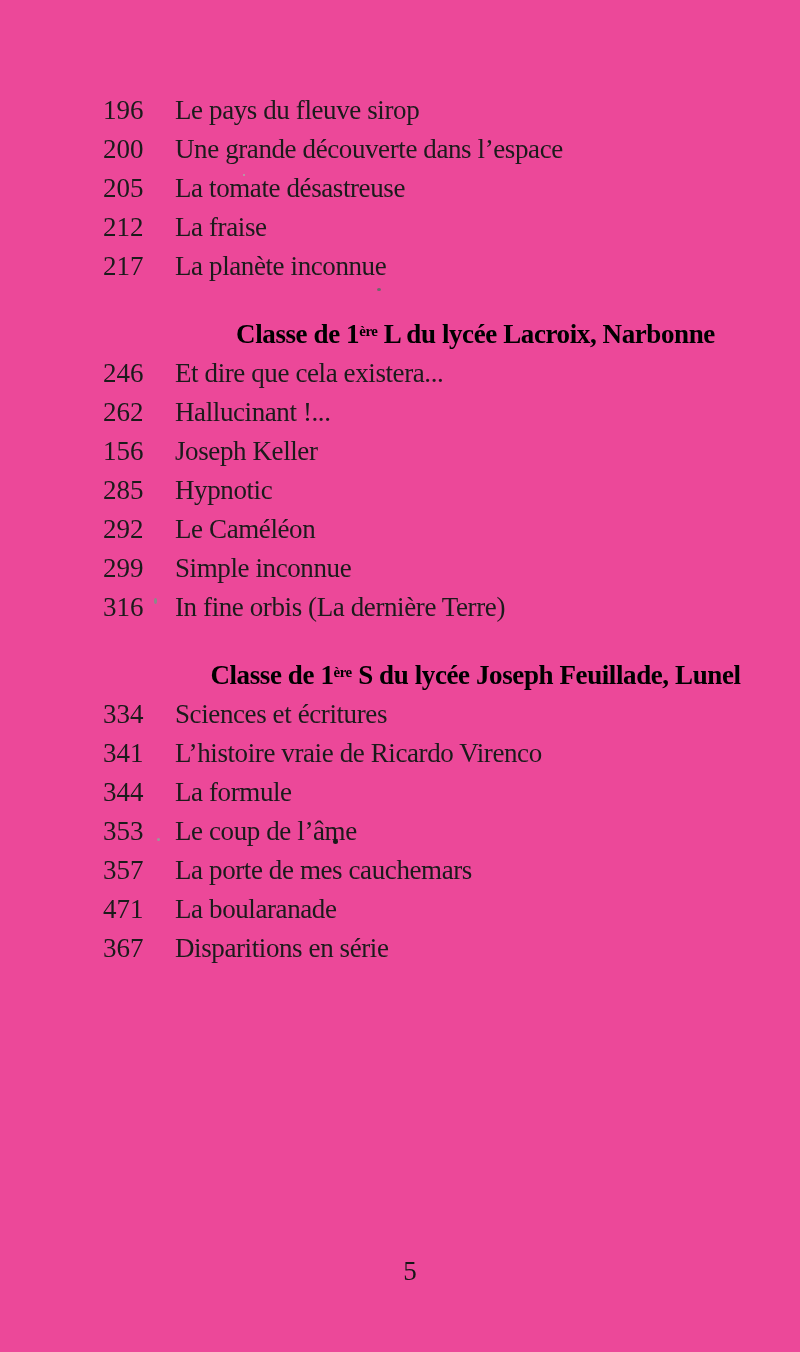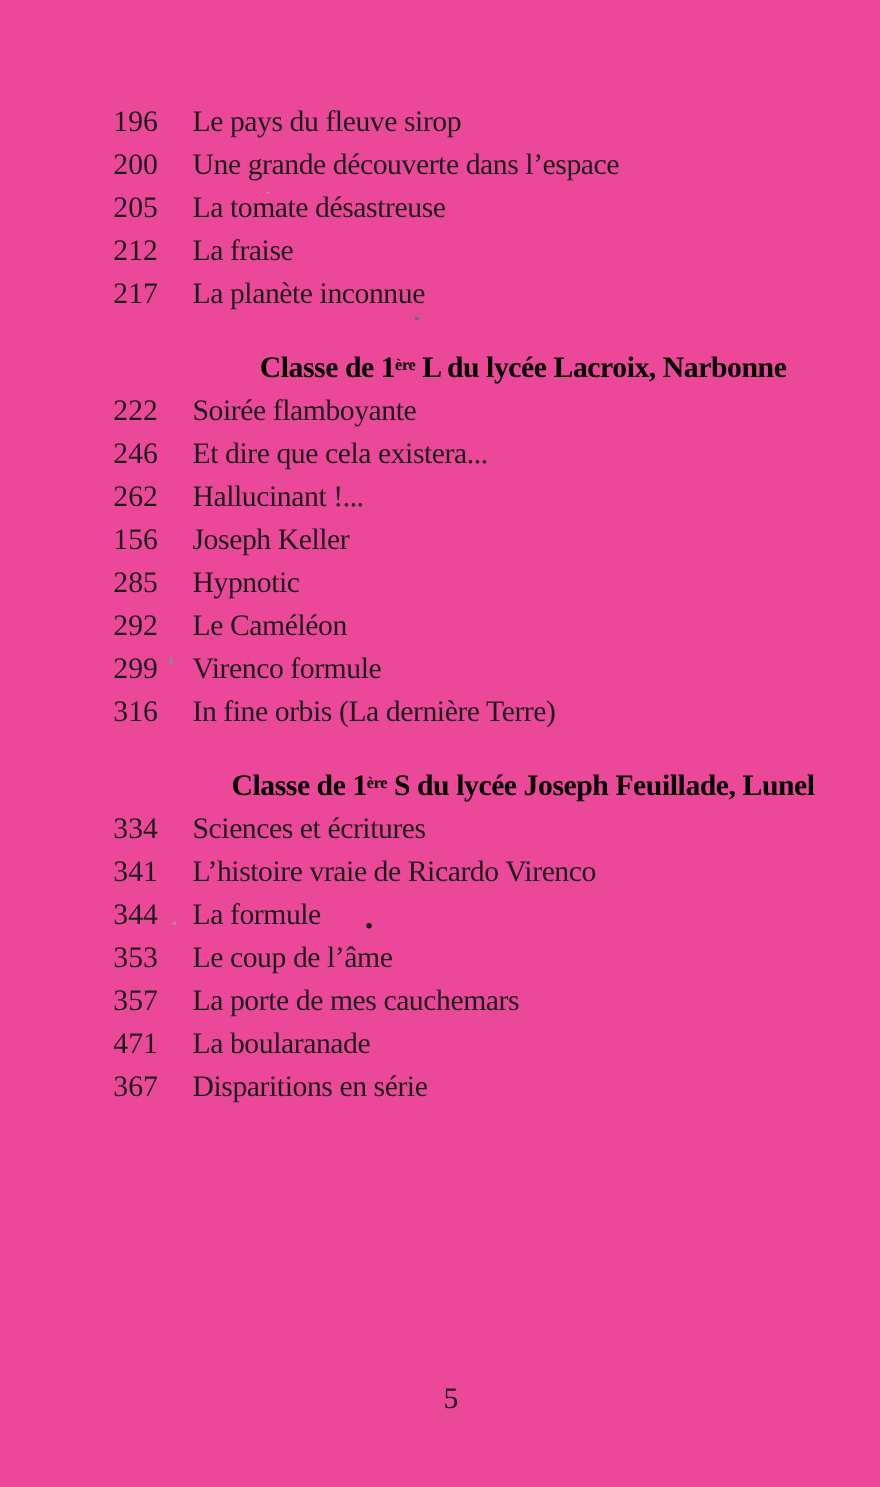--- a/index.html
+++ b/index.html
@@ -88,24 +88,20 @@
       <div class="toc-row">
         <span class="entry-num">212</span>
         <span class="entry-title">La fraise</span>
       </div>
       <div class="toc-row">
         <span class="entry-num">217</span>
         <span class="entry-title">La planète inconnue</span>
       </div>
       <div class="toc-heading"><span>Classe de 1</span><sup>ère</sup><span> L du lycée Lacroix, Narbonne</span></div>
       <div class="toc-row">
-        <span class="entry-num">222</span>
-        <span class="entry-title">Soirée flamboyante</span>
-      </div>
-      <div class="toc-row">
         <span class="entry-num">246</span>
         <span class="entry-title">Et dire que cela existera...</span>
       </div>
       <div class="toc-row">
         <span class="entry-num">262</span>
         <span class="entry-title">Hallucinant !...</span>
       </div>
       <div class="toc-row">
         <span class="entry-num">156</span>
         <span class="entry-title">Joseph Keller</span>
@@ -113,21 +109,21 @@
       <div class="toc-row">
         <span class="entry-num">285</span>
         <span class="entry-title">Hypnotic</span>
       </div>
       <div class="toc-row">
         <span class="entry-num">292</span>
         <span class="entry-title">Le Caméléon</span>
       </div>
       <div class="toc-row">
         <span class="entry-num">299</span>
-        <span class="entry-title">Virenco formule</span>
+        <span class="entry-title">Simple inconnue</span>
       </div>
       <div class="toc-row">
         <span class="entry-num">316</span>
         <span class="entry-title">In fine orbis (La dernière Terre)</span>
       </div>
       <div class="toc-heading"><span>Classe de 1</span><sup>ère</sup><span> S du lycée Joseph Feuillade, Lunel</span></div>
       <div class="toc-row">
         <span class="entry-num">334</span>
         <span class="entry-title">Sciences et écritures</span>
       </div>

